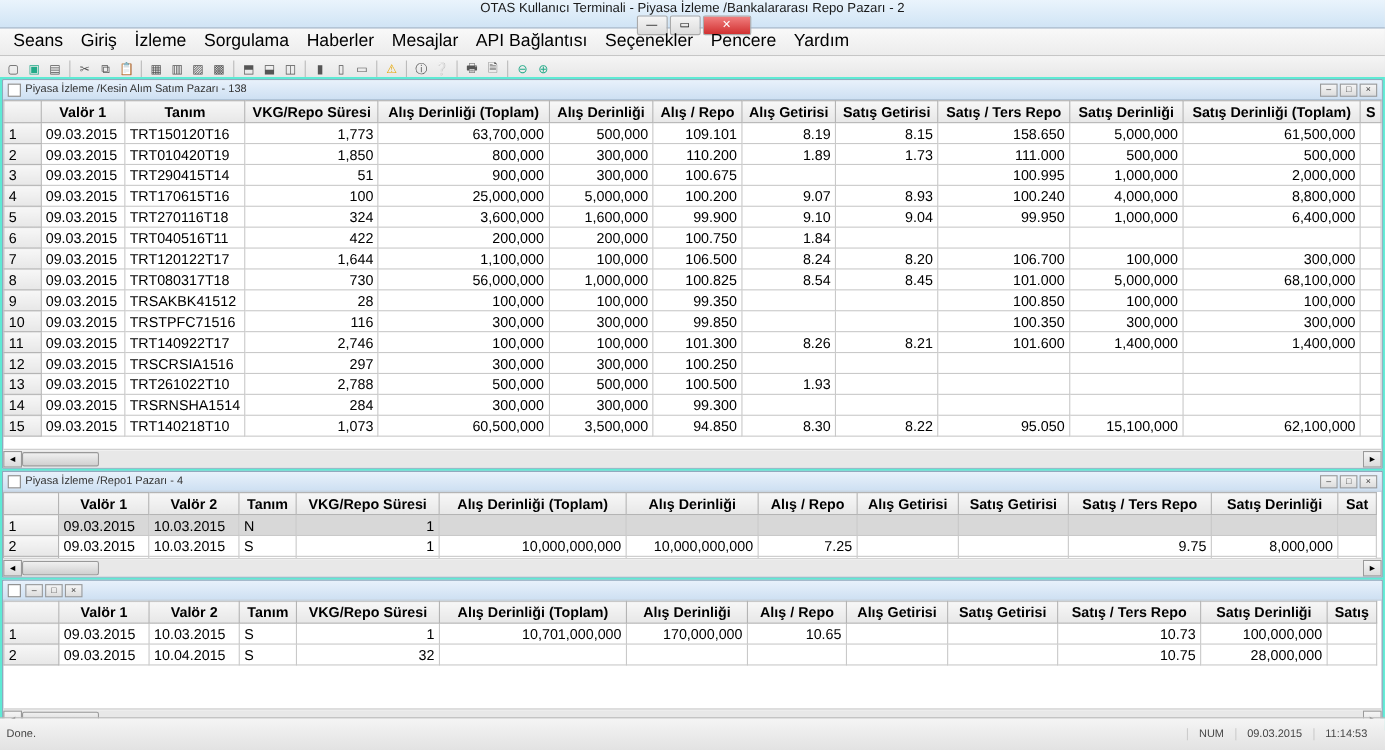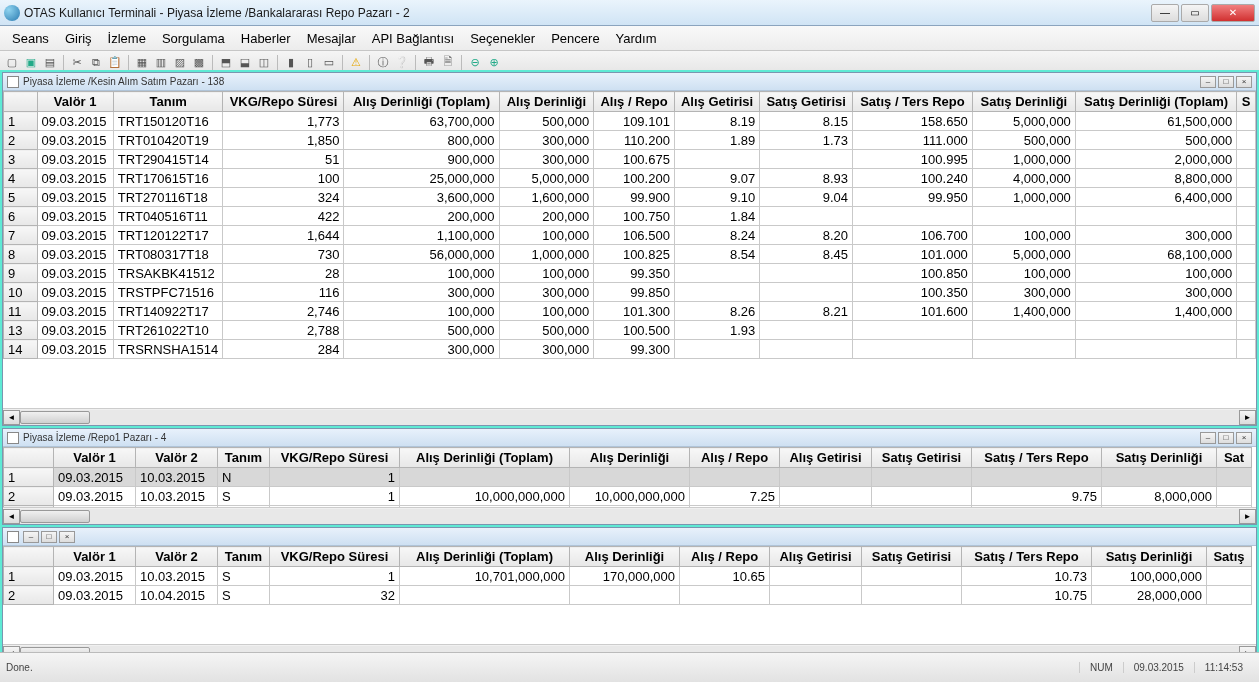--- a/index.html
+++ b/index.html
@@ -1,25 +1,25 @@
 <!DOCTYPE html>
 <html><head>
 <meta charset="utf-8">
 <style>
 * { box-sizing: border-box; margin: 0; padding: 0; }
 body { font-family: "Segoe UI", Tahoma, sans-serif; font-size: 11px; background: #e8e8e8; overflow: hidden; width: 1259px; height: 682px; }
 
-.titlebar { height: 26px; background: linear-gradient(#eaf4fc, #d0e4f5); display: flex; align-items: center; padding: 0 4px; border-bottom: 1px solid #8ba4be; }
+.titlebar { height: 26px; background: linear-gradient(#eaf4fc, #d0e4f5); display: flex; align-items: center; padding: 0 4px; border-bottom: 1px solid #8ba4be; flex-direction: column; }
 .titlebar .app-icon { width: 16px; height: 16px; margin-right: 4px; background: radial-gradient(circle at 30% 30%, #8fd4f0, #2a7ab0); border-radius: 50%; }
 .titlebar .title { flex: 1; color: #1a1a1a; font-size: 12px; }
 .titlebar .win-buttons { display: flex; }
 .titlebar .win-btn { width: 28px; height: 18px; margin-left: 2px; background: linear-gradient(#f5f5f5,#ddd); border: 1px solid #aaa; border-radius: 2px; text-align: center; line-height: 16px; font-size: 10px; cursor: pointer; }
 .titlebar .win-btn.close { background: linear-gradient(#f18080,#d13030); color: #fff; width: 44px; }
 
-.menubar { height: 24px; background: linear-gradient(#f9f9f9,#ececec); border-bottom: 1px solid #c6c6c6; display: flex; align-items: center; padding: 12px 4px; font-size: 13px; }
+.menubar { height: 24px; background: linear-gradient(#f9f9f9,#ececec); border-bottom: 1px solid #c6c6c6; display: flex; align-items: center; padding: 12px 4px; font-size: 16px; }
 .menubar .menu-item { padding: 2px 8px; cursor: pointer; }
 
 .toolbar { height: 24px; background: linear-gradient(#f5f5f5,#e5e5e5); border-bottom: 1px solid #bbb; display: flex; align-items: center; padding: 0 4px; gap: 3px; }
 .toolbar .tb-btn { width: 16px; height: 16px; display: inline-flex; align-items: center; justify-content: center; font-size: 11px; color: #555; cursor: pointer; }
 .toolbar .tb-sep { width: 1px; height: 16px; background: #bbb; margin: 0 2px; }
 
 .workspace { position: absolute; top: 70px; bottom: 18px; left: 0; right: 0; background: #5eead4; padding: 2px; display: flex; flex-direction: column; gap: 2px; }
 
 .child-window { background: #fff; border: 1px solid #7a96b0; display: flex; flex-direction: column; }
 .child-titlebar { height: 18px; background: linear-gradient(#e8f1fb,#cee0f2); display: flex; align-items: center; padding: 0 4px; font-size: 10px; color: #333; border-bottom: 1px solid #b0c4d8; }
@@ -316,20 +316,35 @@
               <td class="num">100,000</td>
               <td class="num">101.300</td>
               <td class="num">8.26</td>
               <td class="num">8.21</td>
               <td class="num">101.600</td>
               <td class="num">1,400,000</td>
               <td class="num">1,400,000</td>
               <td class="num"></td>
             </tr>
             <tr>
+              <td class="rowhdr">12</td>
+              <td>09.03.2015</td>
+              <td>TRSCRSIA1516</td>
+              <td class="num">297</td>
+              <td class="num">300,000</td>
+              <td class="num">300,000</td>
+              <td class="num">100.250</td>
+              <td class="num"></td>
+              <td class="num"></td>
+              <td class="num"></td>
+              <td class="num"></td>
+              <td class="num"></td>
+              <td class="num"></td>
+            </tr>
+            <tr>
               <td class="rowhdr">13</td>
               <td>09.03.2015</td>
               <td>TRT261022T10</td>
               <td class="num">2,788</td>
               <td class="num">500,000</td>
               <td class="num">500,000</td>
               <td class="num">100.500</td>
               <td class="num">1.93</td>
               <td class="num"></td>
               <td class="num"></td>
@@ -343,20 +358,35 @@
               <td>TRSRNSHA1514</td>
               <td class="num">284</td>
               <td class="num">300,000</td>
               <td class="num">300,000</td>
               <td class="num">99.300</td>
               <td class="num"></td>
               <td class="num"></td>
               <td class="num"></td>
               <td class="num"></td>
               <td class="num"></td>
+              <td class="num"></td>
+            </tr>
+            <tr>
+              <td class="rowhdr">15</td>
+              <td>09.03.2015</td>
+              <td>TRT140218T10</td>
+              <td class="num">1,073</td>
+              <td class="num">60,500,000</td>
+              <td class="num">3,500,000</td>
+              <td class="num">94.850</td>
+              <td class="num">8.30</td>
+              <td class="num">8.22</td>
+              <td class="num">95.050</td>
+              <td class="num">15,100,000</td>
+              <td class="num">62,100,000</td>
               <td class="num"></td>
             </tr>
           </tbody>
         </table>
     </div>
     <div class="hscroll">
       <div class="sb-btn">◄</div>
       <div class="sb-track">
           <div class="sb-thumb"></div>
         </div>

